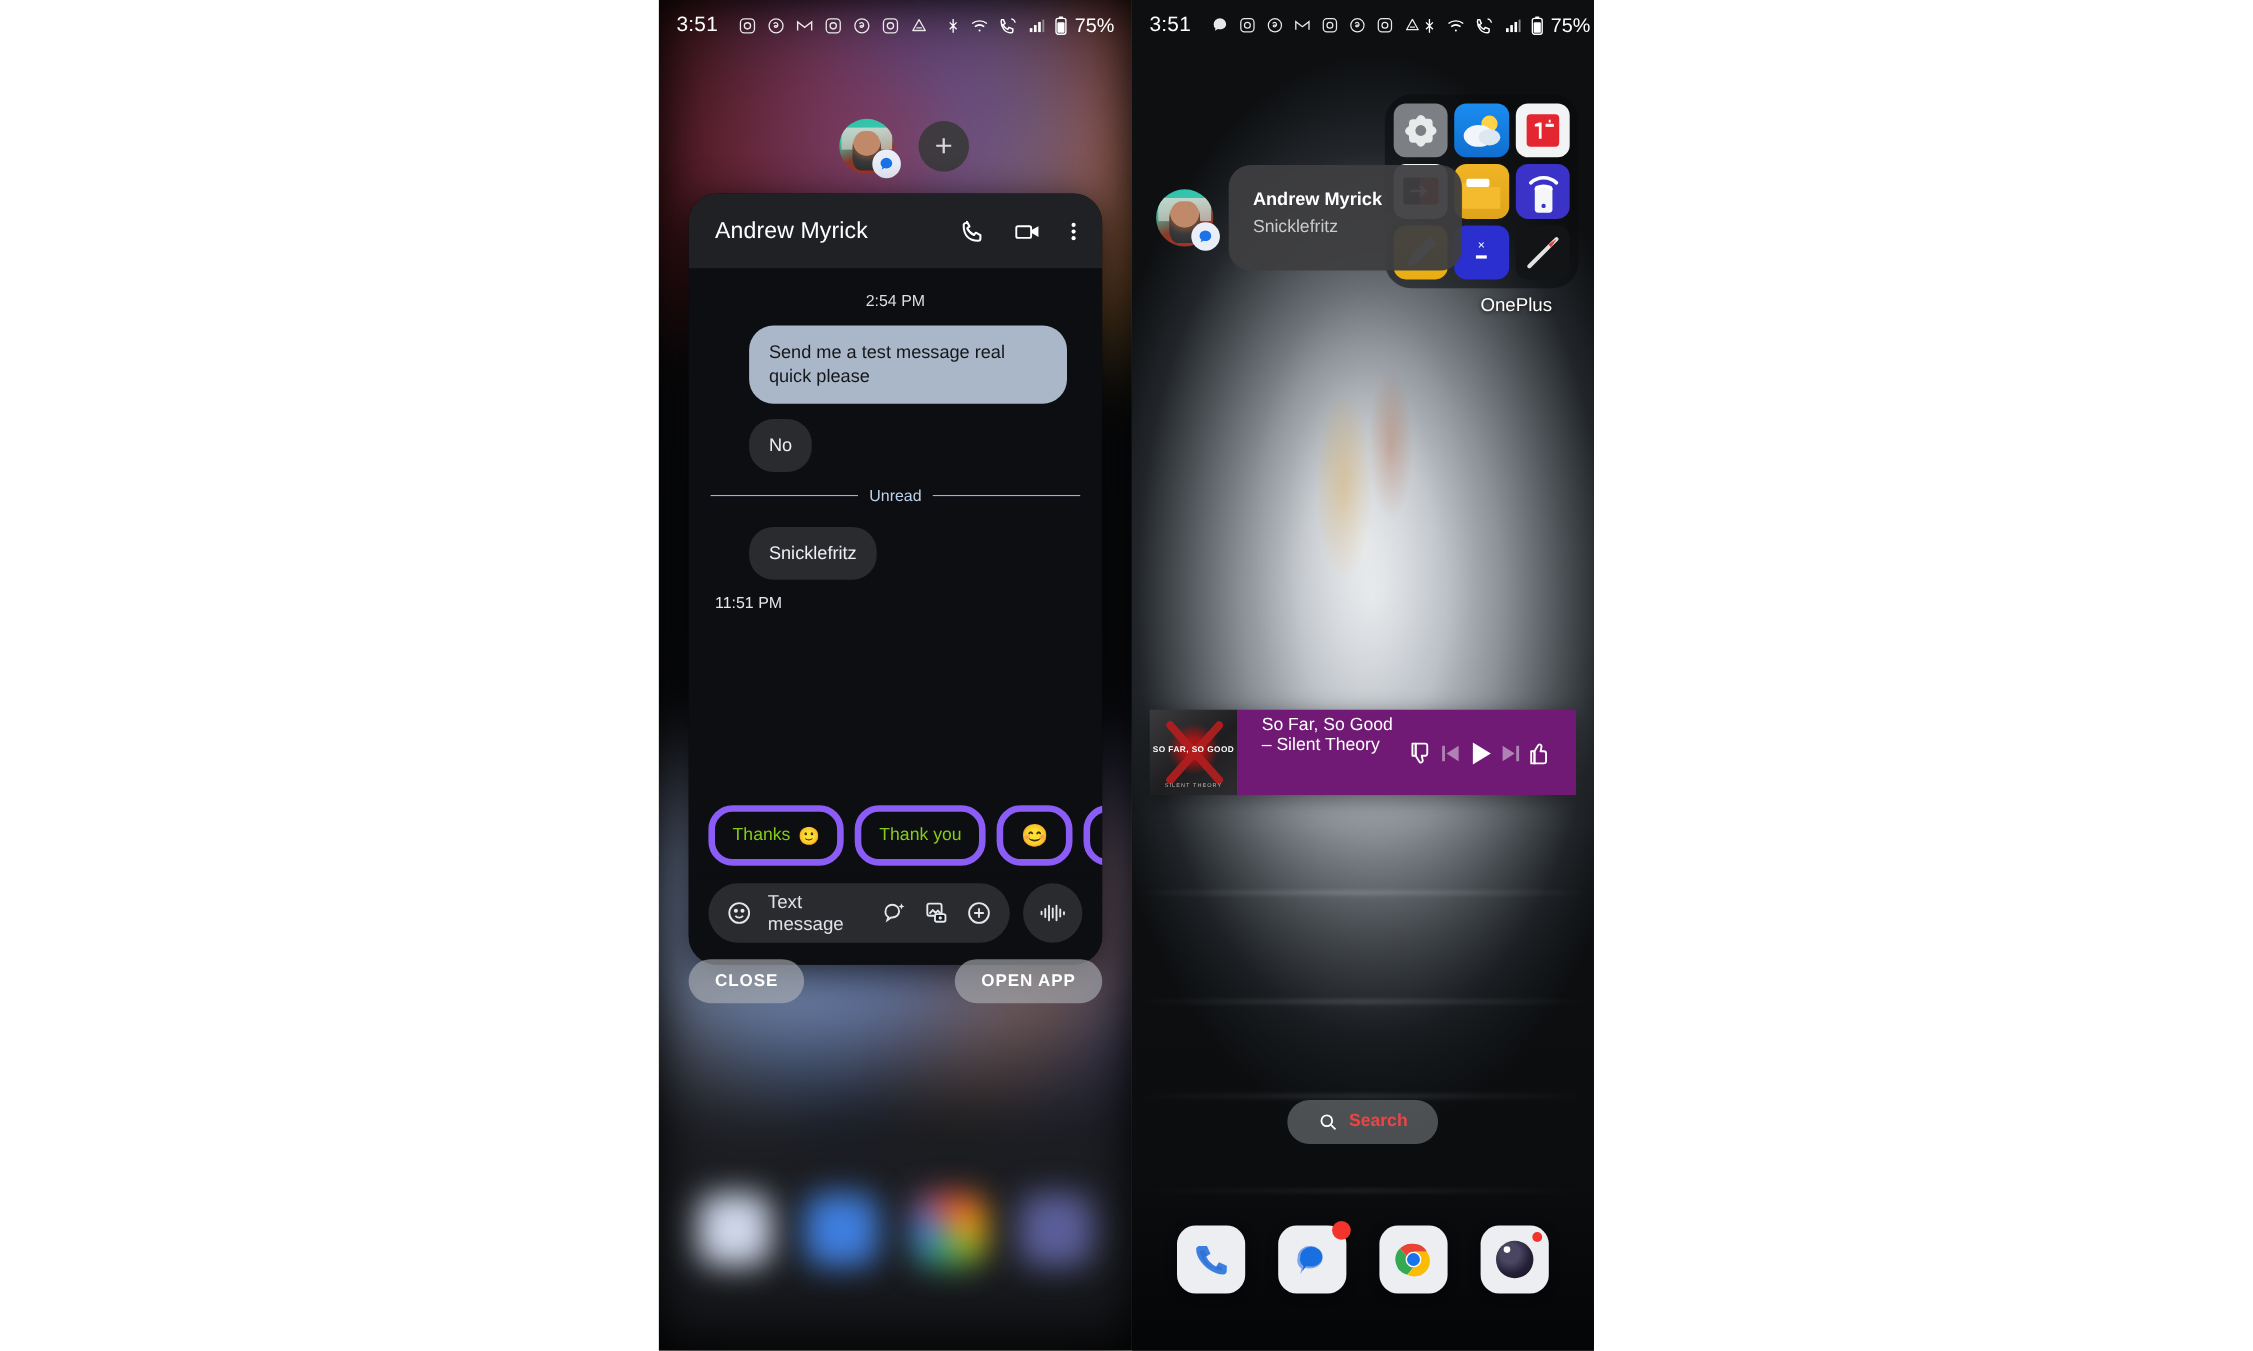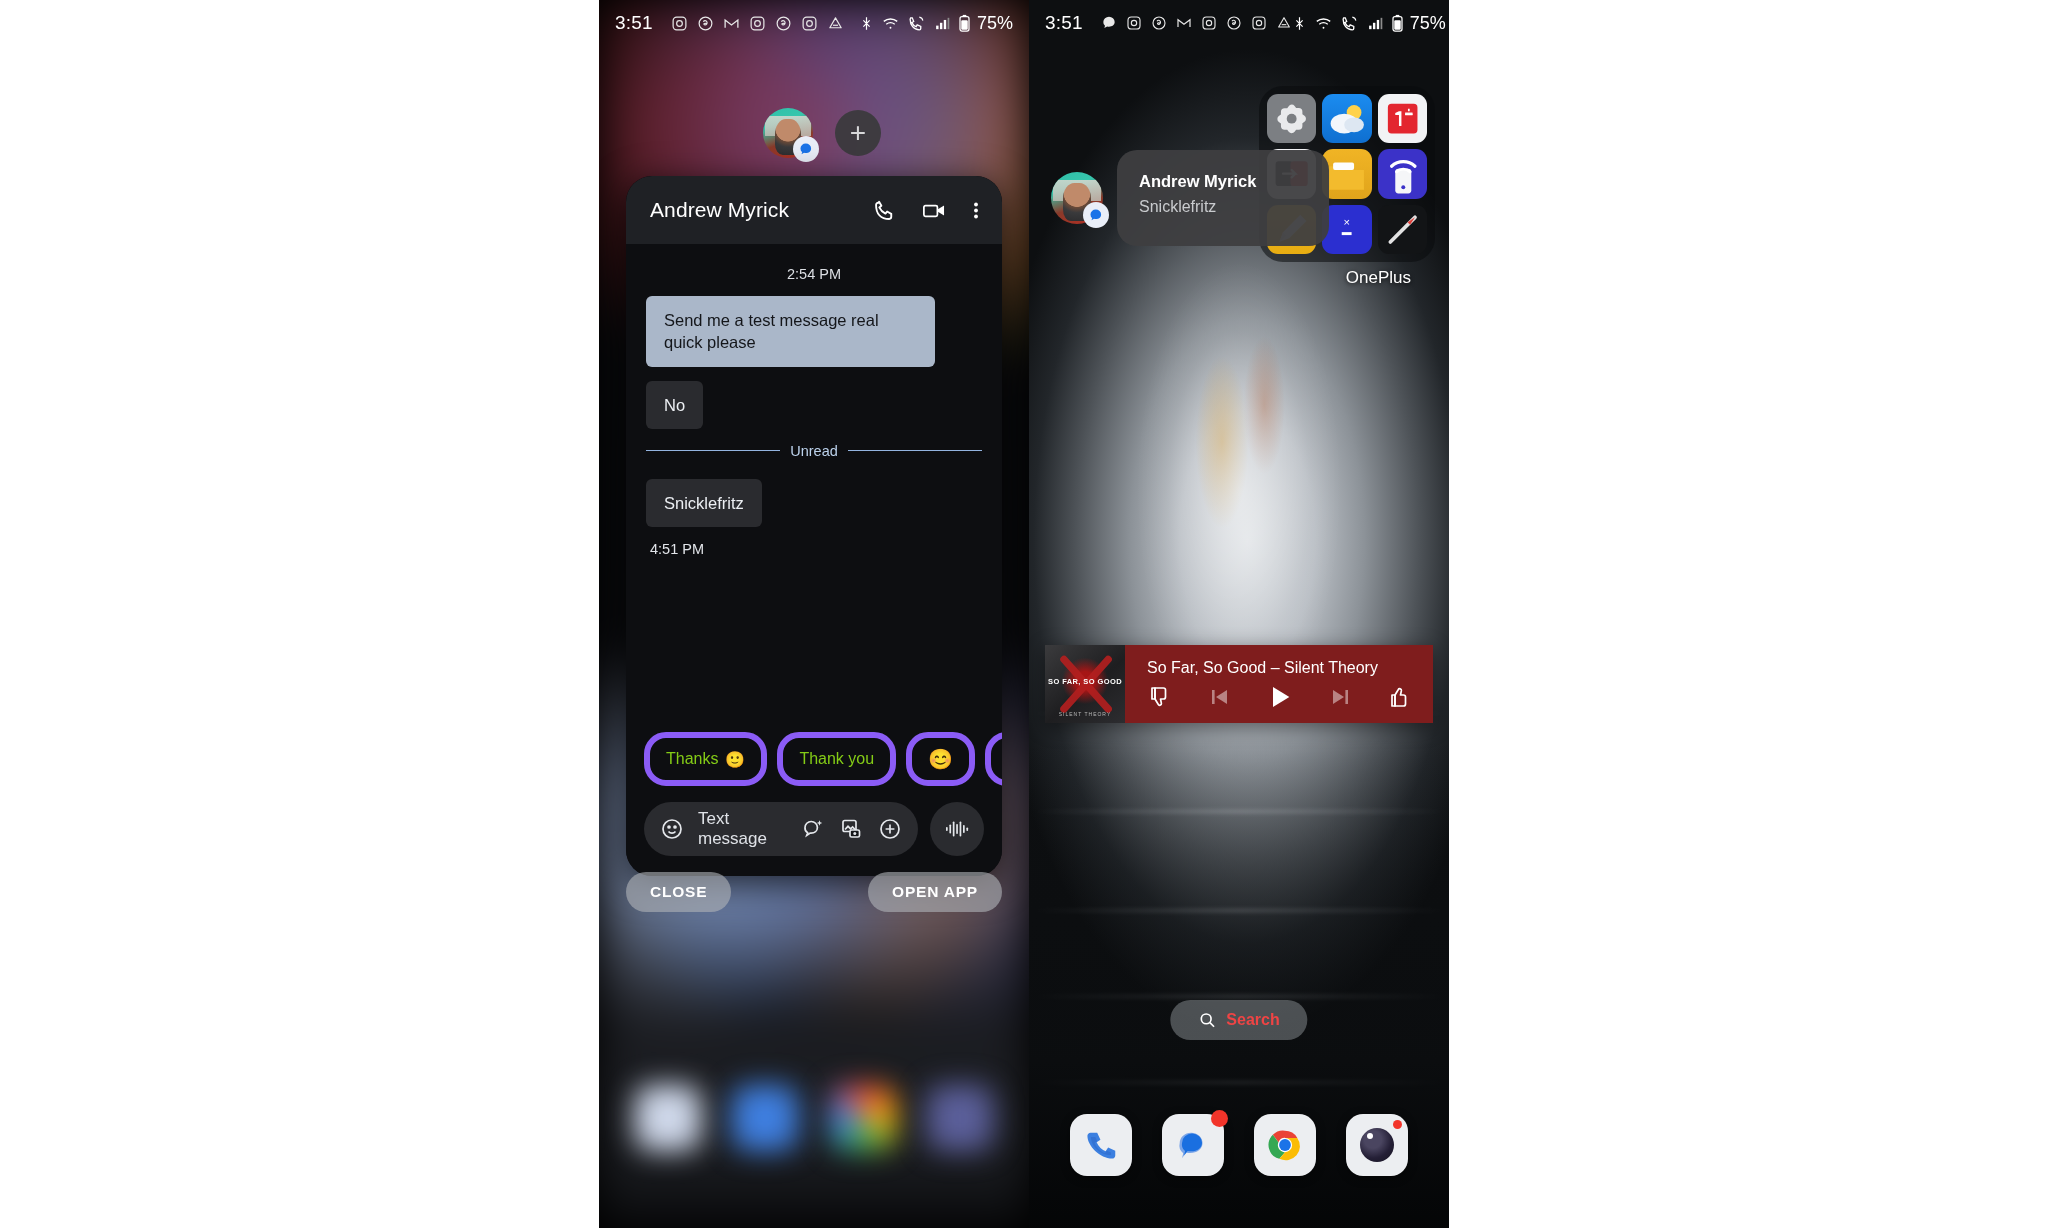--- a/index.html
+++ b/index.html
@@ -136,22 +136,22 @@
   .ts-center {
     text-align: center; color: #dcdfe4; font-size: 14.5px;
     margin: 6px 0 14px;
   }
   .msg-row { display: flex; margin-bottom: 14px; }
   .msg-row.out { justify-content: flex-end; }
   .msg-row.in  { justify-content: flex-start; }
   .bubble {
     max-width: 86%;
     padding: 13px 18px;
-    border-radius: 6px;
-    font-size: 16.5px; line-height: 1.35;
+    border-radius: 22px;
+    font-size: 16.5px; line-height: 1.35; margin-left: 35px;
   }
   .bubble.them { background: #aab7c9; color: #14161a; }
   .bubble.me   { background: #aab7c9; color: #14161a; }
   .bubble.grey { background: #2a2b2f; color: #eceff3; }
 
   .unread-div {
     display: flex; align-items: center; gap: 10px;
     margin: 14px 0 20px;
   }
   .unread-div .line { flex: 1 1 auto; height: 1px; background: #93b4e0; }
@@ -306,22 +306,22 @@
     color: #fff; font-size: 7.5px; font-weight: 700; letter-spacing: .4px;
     text-align: center; z-index: 3; line-height: 1.1;
     transform: translateY(-2px);
   }
   .album-art .art-artist {
     position: absolute; bottom: 6px; left: 0; right: 0;
     color: #b9b9b9; font-size: 5px; letter-spacing: 1px; text-align: center;
   }
   .media-body {
     flex: 1 1 auto;
-    background: #7f1d1d;
-    display: flex; flex-direction: column;
+    background: #701a75;
+    display: flex; flex-direction: row;
     justify-content: center;
     padding: 6px 14px 4px 22px;
   }
   .media-track { color: #fff; font-size: 16px; margin-bottom: 6px; }
   .media-controls {
     display: flex; align-items: center; justify-content: space-between;
     padding-right: 6px;
   }
   .mc { cursor: pointer; display: flex; align-items: center; }
   .mc.dim svg { opacity: .45; }
@@ -509,21 +509,21 @@
 
         <div class="unread-div">
           <div class="line"></div>
           <div class="lbl">Unread</div>
           <div class="line"></div>
         </div>
 
         <div class="msg-row in">
           <div class="bubble grey">Snicklefritz</div>
         </div>
-        <div class="time-small">4:51 PM</div>
+        <div class="time-small">11:51 PM</div>
       </div>
 
       <div class="chips">
         <div class="chip">
           <span>Thanks</span>
           <span>🙂</span>
         </div>
         <div class="chip">
           <span>Thank you</span>
         </div>

